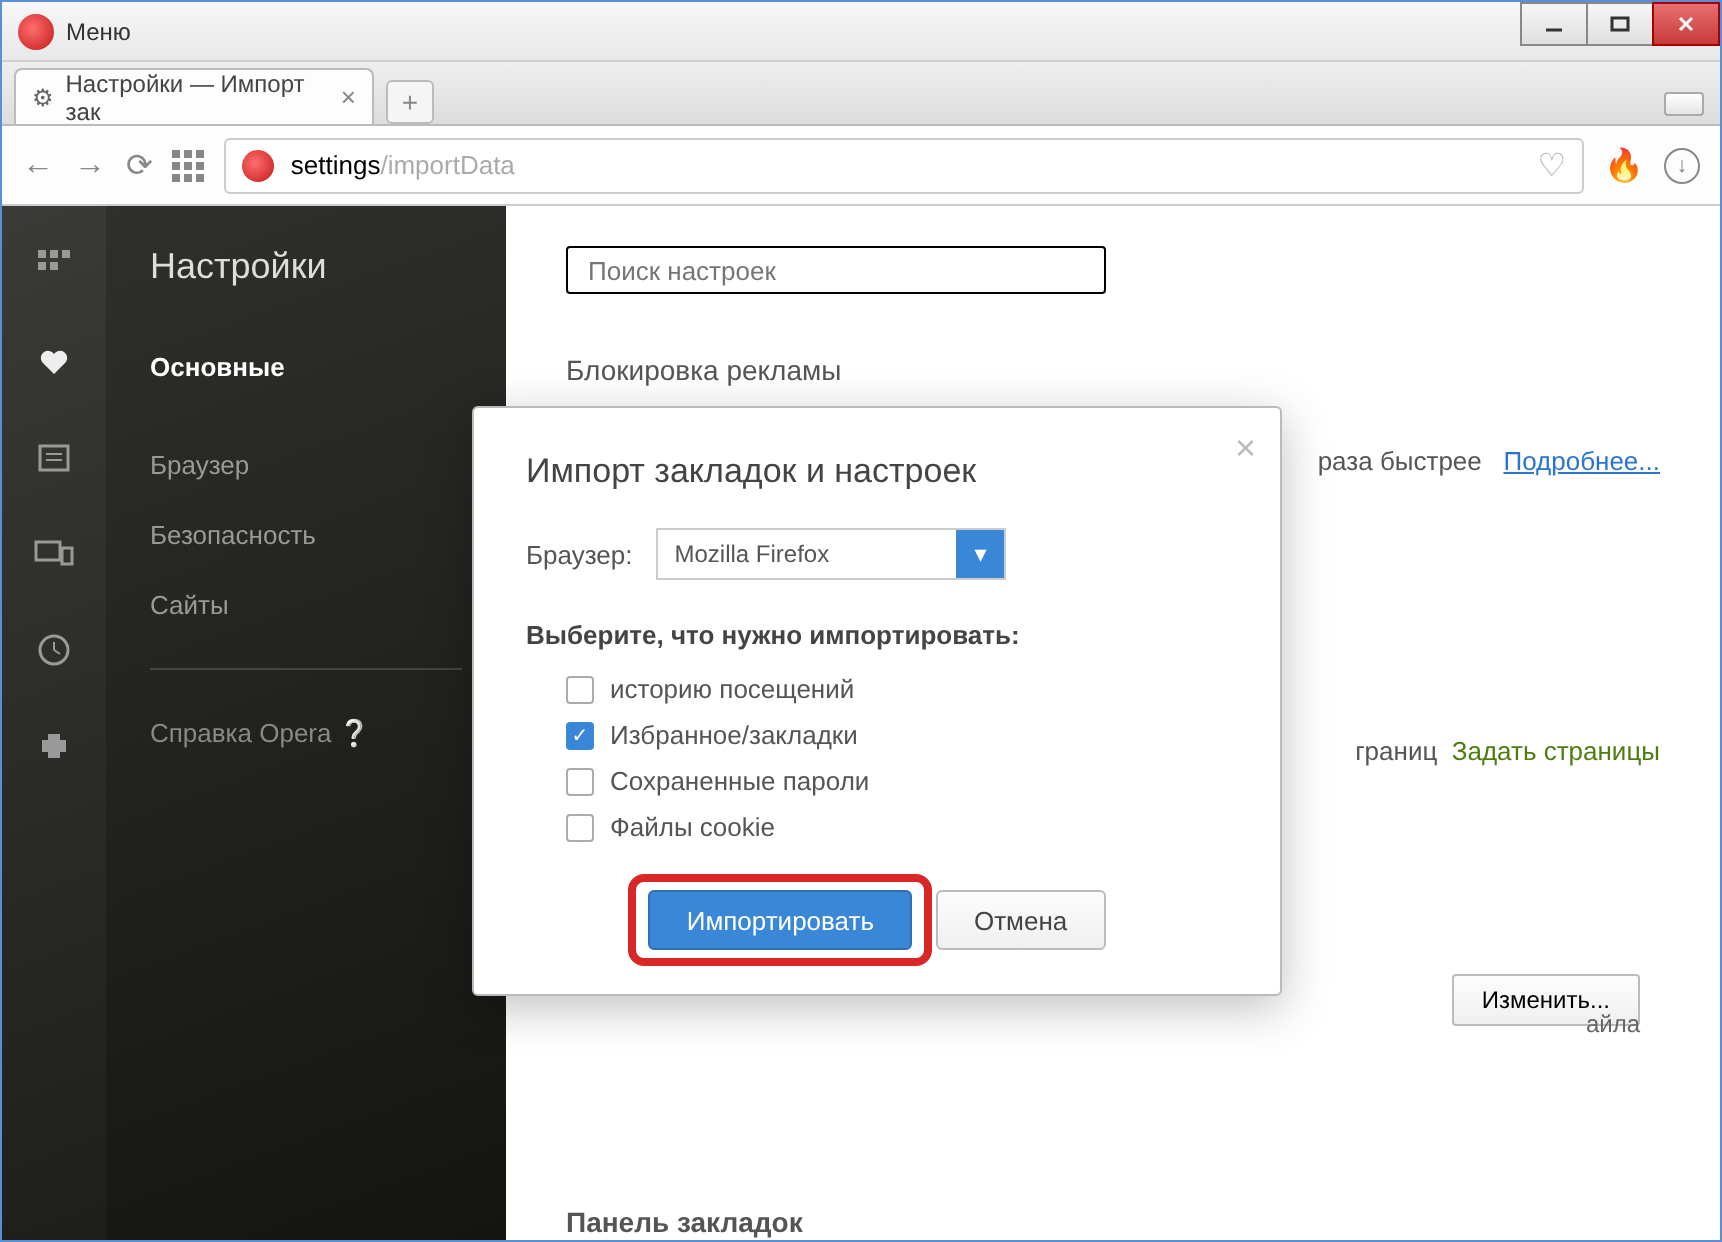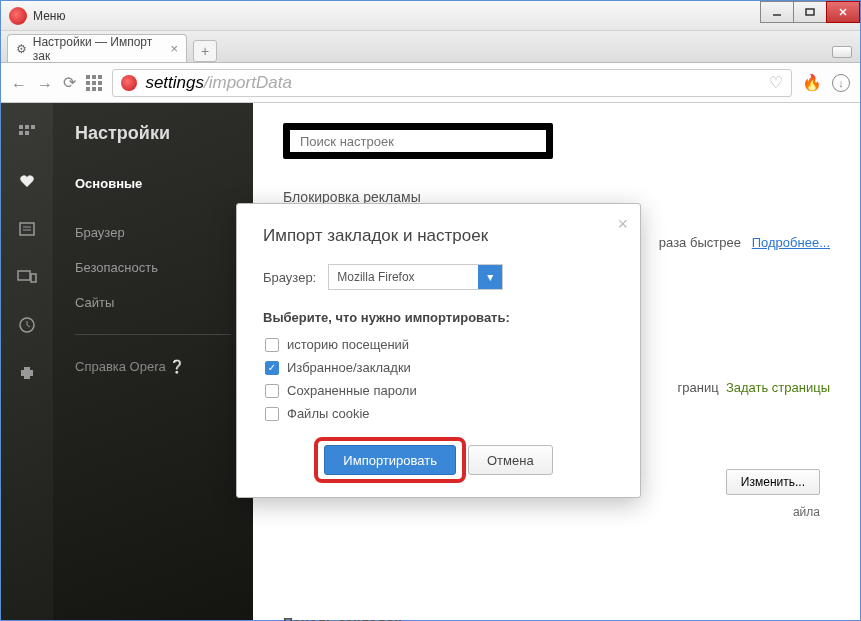--- a/index.html
+++ b/index.html
@@ -24,62 +24,62 @@
     .tabstrip .spacer { flex: 1; }
     .tab-handle { width: 20px; height: 12px; margin-right: 8px; margin-bottom: 4px; border: 1px solid #aaa; border-radius: 2px; background: linear-gradient(#fff,#e5e5e5); }
     
     
     .addrbar { height: 40px; background: #fdfdfd; border-bottom: 1px solid #ccc; display: flex; align-items: center; padding: 0 10px; gap: 10px; }
     .nav-btn { color: #888; font-size: 16px; cursor: pointer; background: none; border: none; }
     .apps-icon { width: 16px; height: 16px; display: grid; grid-template-columns: repeat(3,4px); grid-gap: 2px; }
     .apps-icon span { background: #888; }
     .addr-field { flex: 1; height: 28px; border: 1px solid #ccc; border-radius: 3px; display: flex; align-items: center; padding: 0 8px; gap: 8px; background: #fff; }
     .opera-mini { width: 16px; height: 16px; background: radial-gradient(circle at 40% 40%, #ff6e6e, #c41818); border-radius: 50%; }
-    .url-text { flex: 1; font-size: 17px; font-style: italic; }
+    .url-text { flex: 1; font-size: 13px; }
     .url-text .path { color: #aaa; }
     .heart { color: #aaa; font-size: 16px; }
     .flame { font-size: 16px; }
     .dl-icon { width: 18px; height: 18px; border: 1.5px solid #888; border-radius: 50%; display: flex; align-items: center; justify-content: center; color: #888; font-size: 11px; }
     
     
     .content { position: relative; height: calc(100% - 102px); display: flex; background: #fff; }
     
     
     .iconrail { width: 52px; background: linear-gradient(160deg,#3a3a36,#1e1e1a); display: flex; flex-direction: column; align-items: center; padding-top: 20px; gap: 28px; color: #999; }
     .rail-icon { width: 20px; height: 20px; display: flex; align-items: center; justify-content: center; cursor: pointer; }
     
     .sidebar { width: 200px; background: linear-gradient(160deg,#2f2f2b 0%,#141411 100%); color: #bbb; padding: 20px 0; }
-    .sb-title { font-size: 18px; font-weight: 700; color: #ddd; padding: 0 22px 22px; }
+    .sb-title { font-size: 18px; font-weight: 400; color: #ddd; padding: 0 22px 22px; }
     .sb-item { padding: 10px 22px; font-size: 13px; cursor: pointer; color: #999; }
     .sb-item.active { color: #fff; font-weight: bold; }
     .sb-sep { border-top: 1px solid #444; margin: 14px 22px; }
     .sb-help { color: #888; }
     
     
     .main { flex: 1; padding: 20px 30px; background: #fff; position: relative; }
-    .search-box { width: 270px; height: 36px; border: 7px solid #000000; border-radius: 2px; padding: 0 10px; font-size: 13px; color: #888; background: #fff; }
+    .search-box { width: 270px; height: 24px; border: 1px solid #000000; border-radius: 2px; padding: 0 10px; font-size: 13px; color: #888; background: #fff; }
     .section-h { font-size: 14px; color: #555; margin-top: 30px; }
     .learn-more { color: #2a75d1; text-decoration: underline; font-size: 13px; cursor: pointer; }
     .main-row { margin-top: 8px; font-size: 13px; color: #555; }
     .main-link { color: #4d7c0f; cursor: pointer; }
-    .change-btn { position: absolute; right: 40px; top: 366px; height: 26px; border: 1px solid #bbb; background: linear-gradient(#fdfdfd,#efefef); padding: 0 14px; font-size: 12px; border-radius: 2px; cursor: pointer; }
+    .change-btn { position: absolute; right: 40px; top: 384px; height: 26px; border: 1px solid #bbb; background: linear-gradient(#fdfdfd,#efefef); padding: 0 14px; font-size: 12px; border-radius: 2px; cursor: pointer; }
     .file-txt { position: absolute; right: 40px; top: 402px; font-size: 12px; color: #666; }
     .bm-section { margin-top: 220px; }
     .chk { width: 14px; height: 14px; border: 1px solid #aaa; border-radius: 2px; background: #fff; }
     
     
     .modal { position: absolute; left: 235px; top: 100px; width: 405px; background: #fff; border: 1px solid #bbb; border-radius: 3px; box-shadow: 0 6px 24px rgba(0,0,0,0.25); padding: 22px 26px; z-index: 100; }
     .modal-close { position: absolute; right: 12px; top: 10px; color: #bbb; font-size: 18px; cursor: pointer; background: none; border: none; }
     .modal-title { font-size: 17px; color: #444; margin-bottom: 18px; font-weight: normal; }
     .from-row { display: flex; align-items: center; gap: 12px; margin-bottom: 20px; }
     .from-label { font-size: 13px; color: #555; }
     .from-select { width: 175px; height: 26px; border: 1px solid #ccc; display: flex; align-items: center; padding: 0 8px; font-size: 12px; color: #555; position: relative; background: #fff; cursor: pointer; }
     .from-select .caret { position: absolute; right: 0; top: 0; width: 24px; height: 100%; background: #3a87d8; display: flex; align-items: center; justify-content: center; color: #fff; }
     .select-h { font-size: 13px; color: #444; font-weight: bold; margin-bottom: 12px; }
-    .opt-row { display: flex; align-items: center; gap: 8px; font-size: 13px; color: #555; margin-bottom: 8px; margin-left: 2px; }
+    .opt-row { display: flex; align-items: center; gap: 8px; font-size: 13px; color: #555; margin-bottom: 8px; margin-left: 20px; }
     .chk.checked { background: #3a87d8; border-color: #3a87d8; color: #fff; display: flex; align-items: center; justify-content: center; font-size: 10px; }
     .modal-actions { display: flex; justify-content: center; gap: 12px; margin-top: 24px; }
     .btn { height: 30px; padding: 0 18px; border-radius: 3px; font-size: 13px; cursor: pointer; }
     .btn-primary { background: #3a87d8; color: #fff; border: 1px solid #2e6fb5; }
     .btn-default { background: linear-gradient(#fdfdfd,#efefef); border: 1px solid #bbb; color: #444; }
     .highlight-ring { position: absolute; border: 4px solid #d92626; border-radius: 8px; pointer-events: none; }
   </style>
 </head>
 <body>
 

